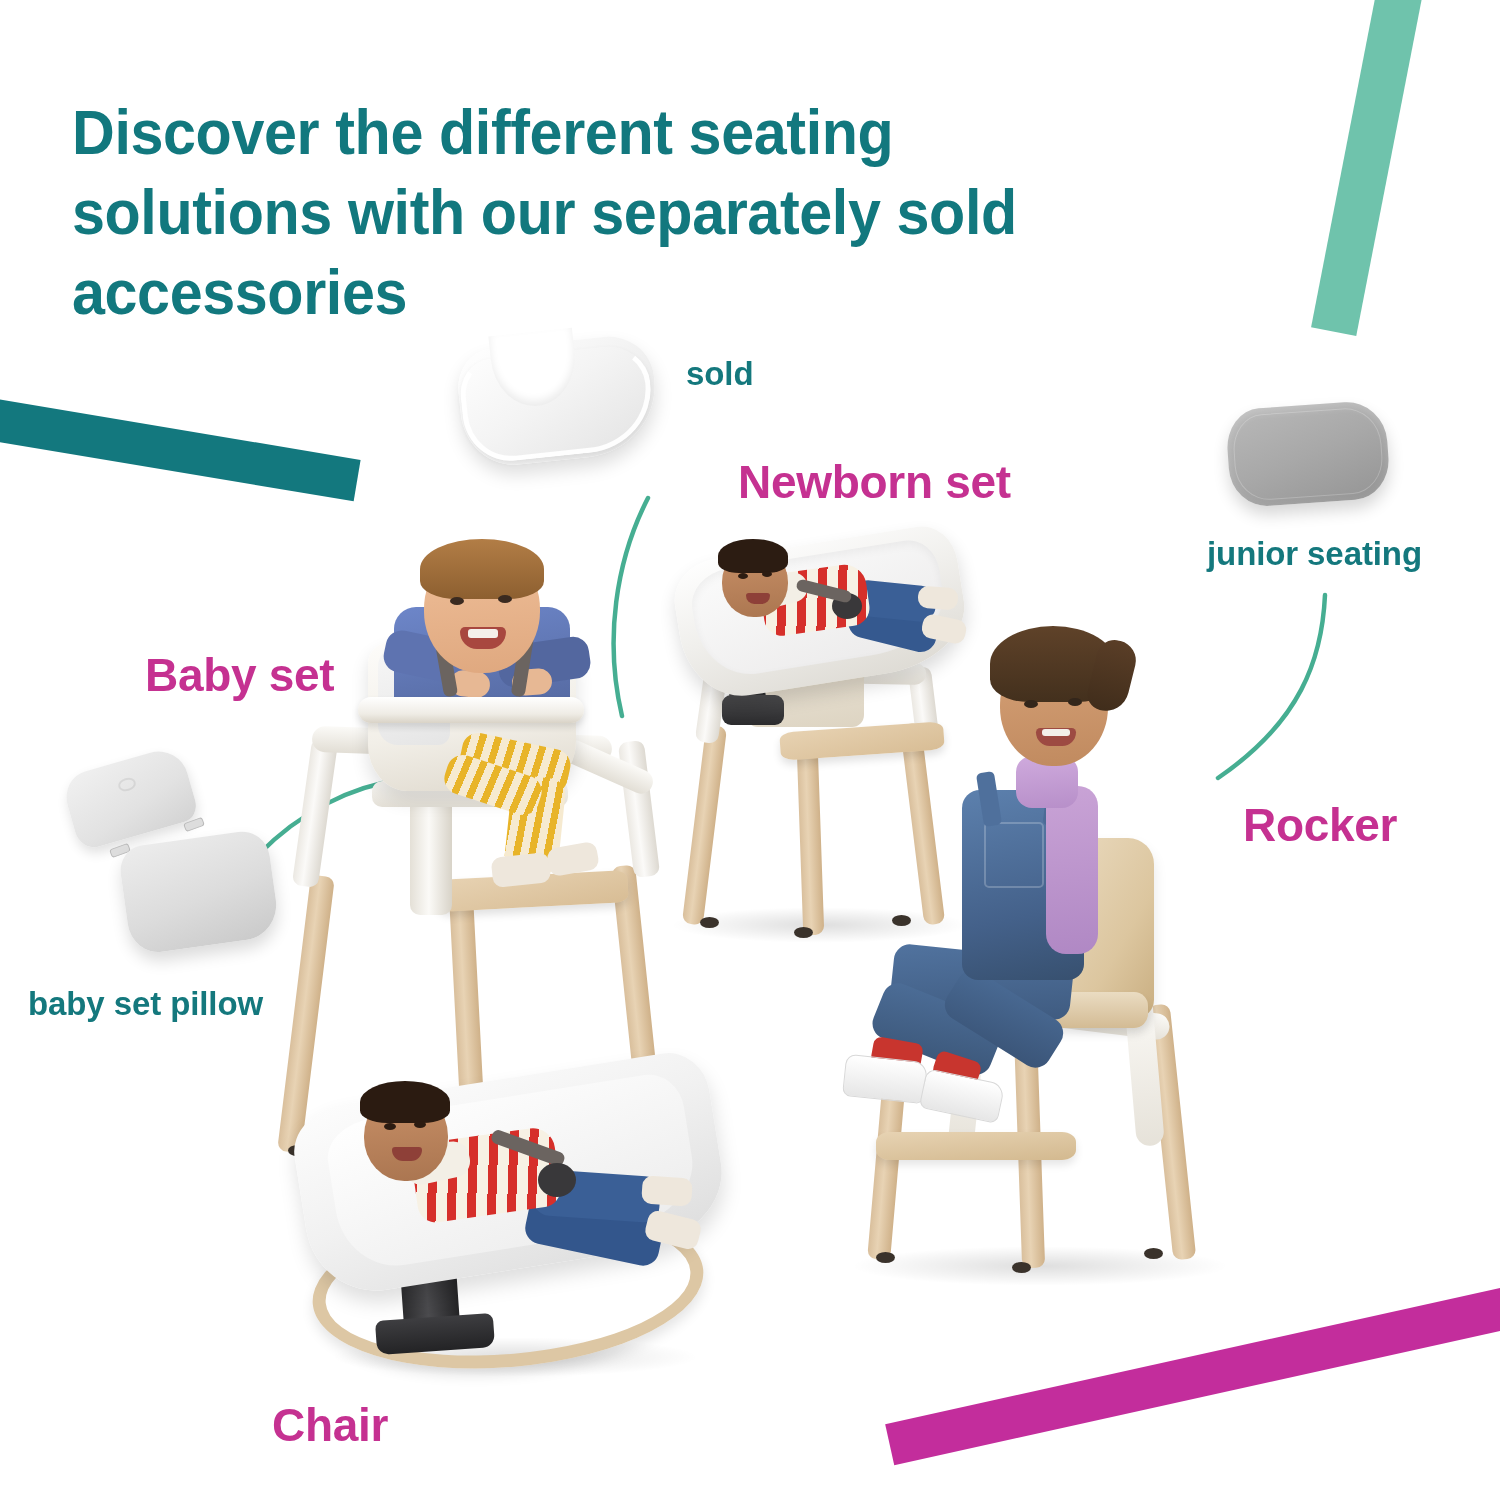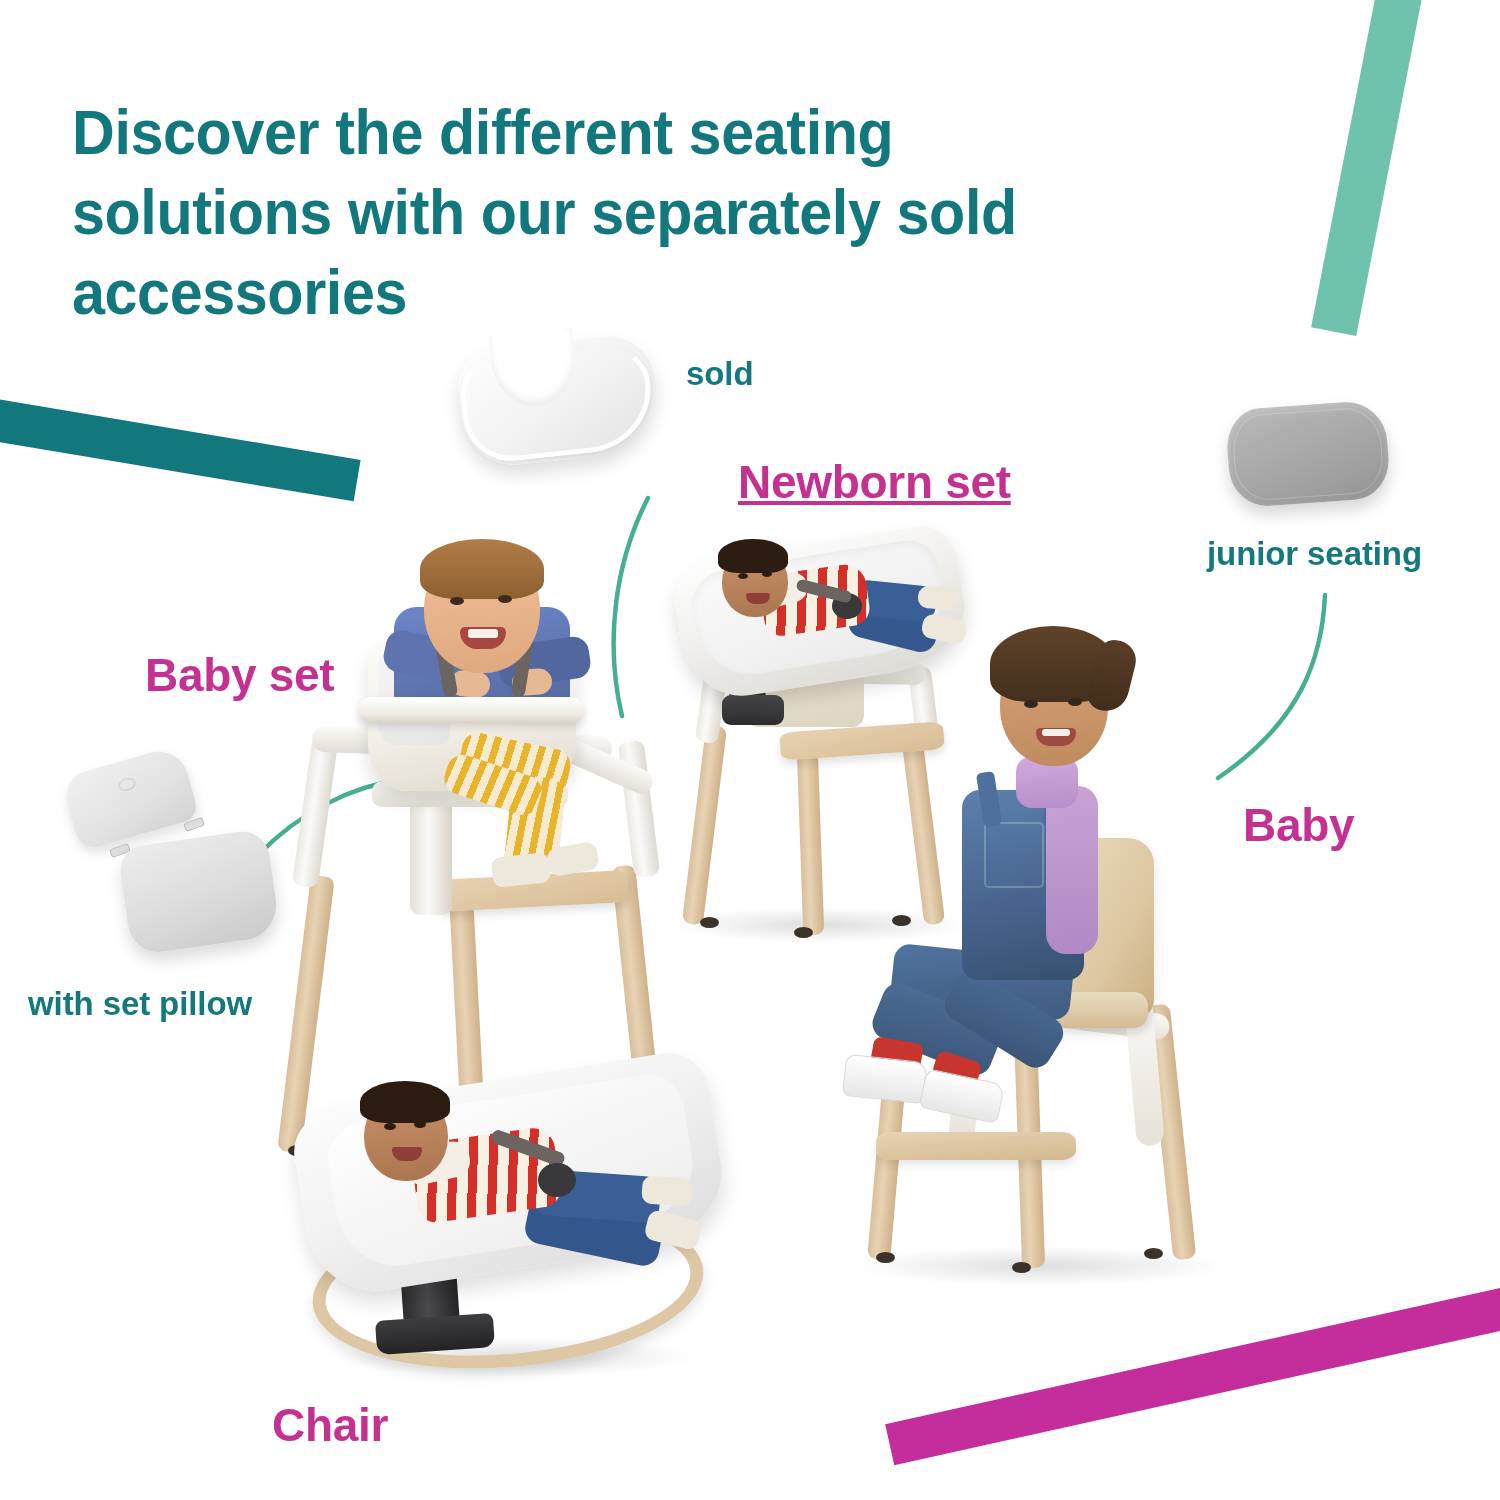--- a/index.html
+++ b/index.html
@@ -64,21 +64,21 @@
     font-size: 46px;
     letter-spacing: -0.3px;
   }
   .label.minor {
     color: #14787D;
     font-weight: 700;
     font-size: 33px;
     letter-spacing: -0.1px;
   }
   #lbl-tray          { left: 686px;  top: 355px; }
-  #lbl-newborn       { left: 738px;  top: 455px; text-decoration: underline; }
+  #lbl-newborn       { left: 738px;  top: 455px; }
   #lbl-juniorpillow  { left: 1207px; top: 535px; }
   #lbl-babyset       { left: 145px;  top: 648px; }
   #lbl-chair         { left: 1243px; top: 798px; }
   #lbl-babysetpillow { left: 28px;   top: 985px; }
   #lbl-rocker        { left: 272px;  top: 1398px; }
 
   
   #connectors {
     position: absolute; left: 0; top: 0;
     width: 1500px; height: 1500px;
@@ -594,17 +594,17 @@
       <div style="position:absolute;left:94px;top:48px;width:12px;height:7px;background:#2b1b11;border-radius:50%;"></div>
       <div style="position:absolute;left:124px;top:46px;width:12px;height:7px;background:#2b1b11;border-radius:50%;"></div>
       <div style="position:absolute;left:102px;top:72px;width:30px;height:14px;background:#8e4038;border-radius:4px 4px 14px 14px;"></div>
     </div>
   </div>
 
   <div class="label minor" id="lbl-tray">sold</div>
   <div class="label major" id="lbl-newborn">Newborn set</div>
   <div class="label minor" id="lbl-juniorpillow">junior seating</div>
   <div class="label major" id="lbl-babyset">Baby set</div>
-  <div class="label major" id="lbl-chair">Baby</div>
-  <div class="label minor" id="lbl-babysetpillow">with set pillow</div>
+  <div class="label major" id="lbl-chair">Rocker</div>
+  <div class="label minor" id="lbl-babysetpillow">baby set pillow</div>
   <div class="label major" id="lbl-rocker">Chair</div>
 
 </div>
 
 </body></html>

